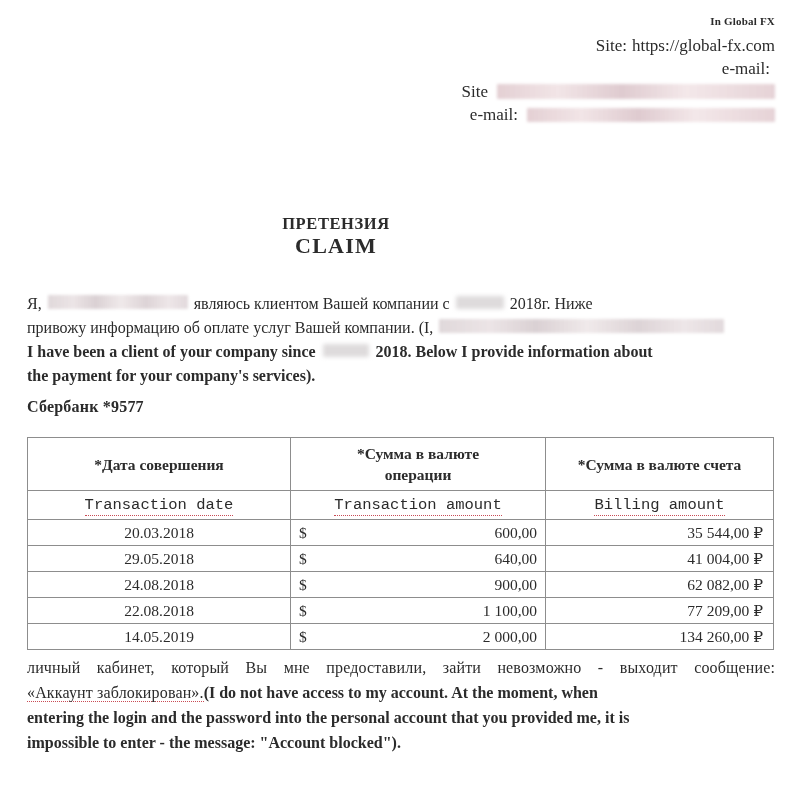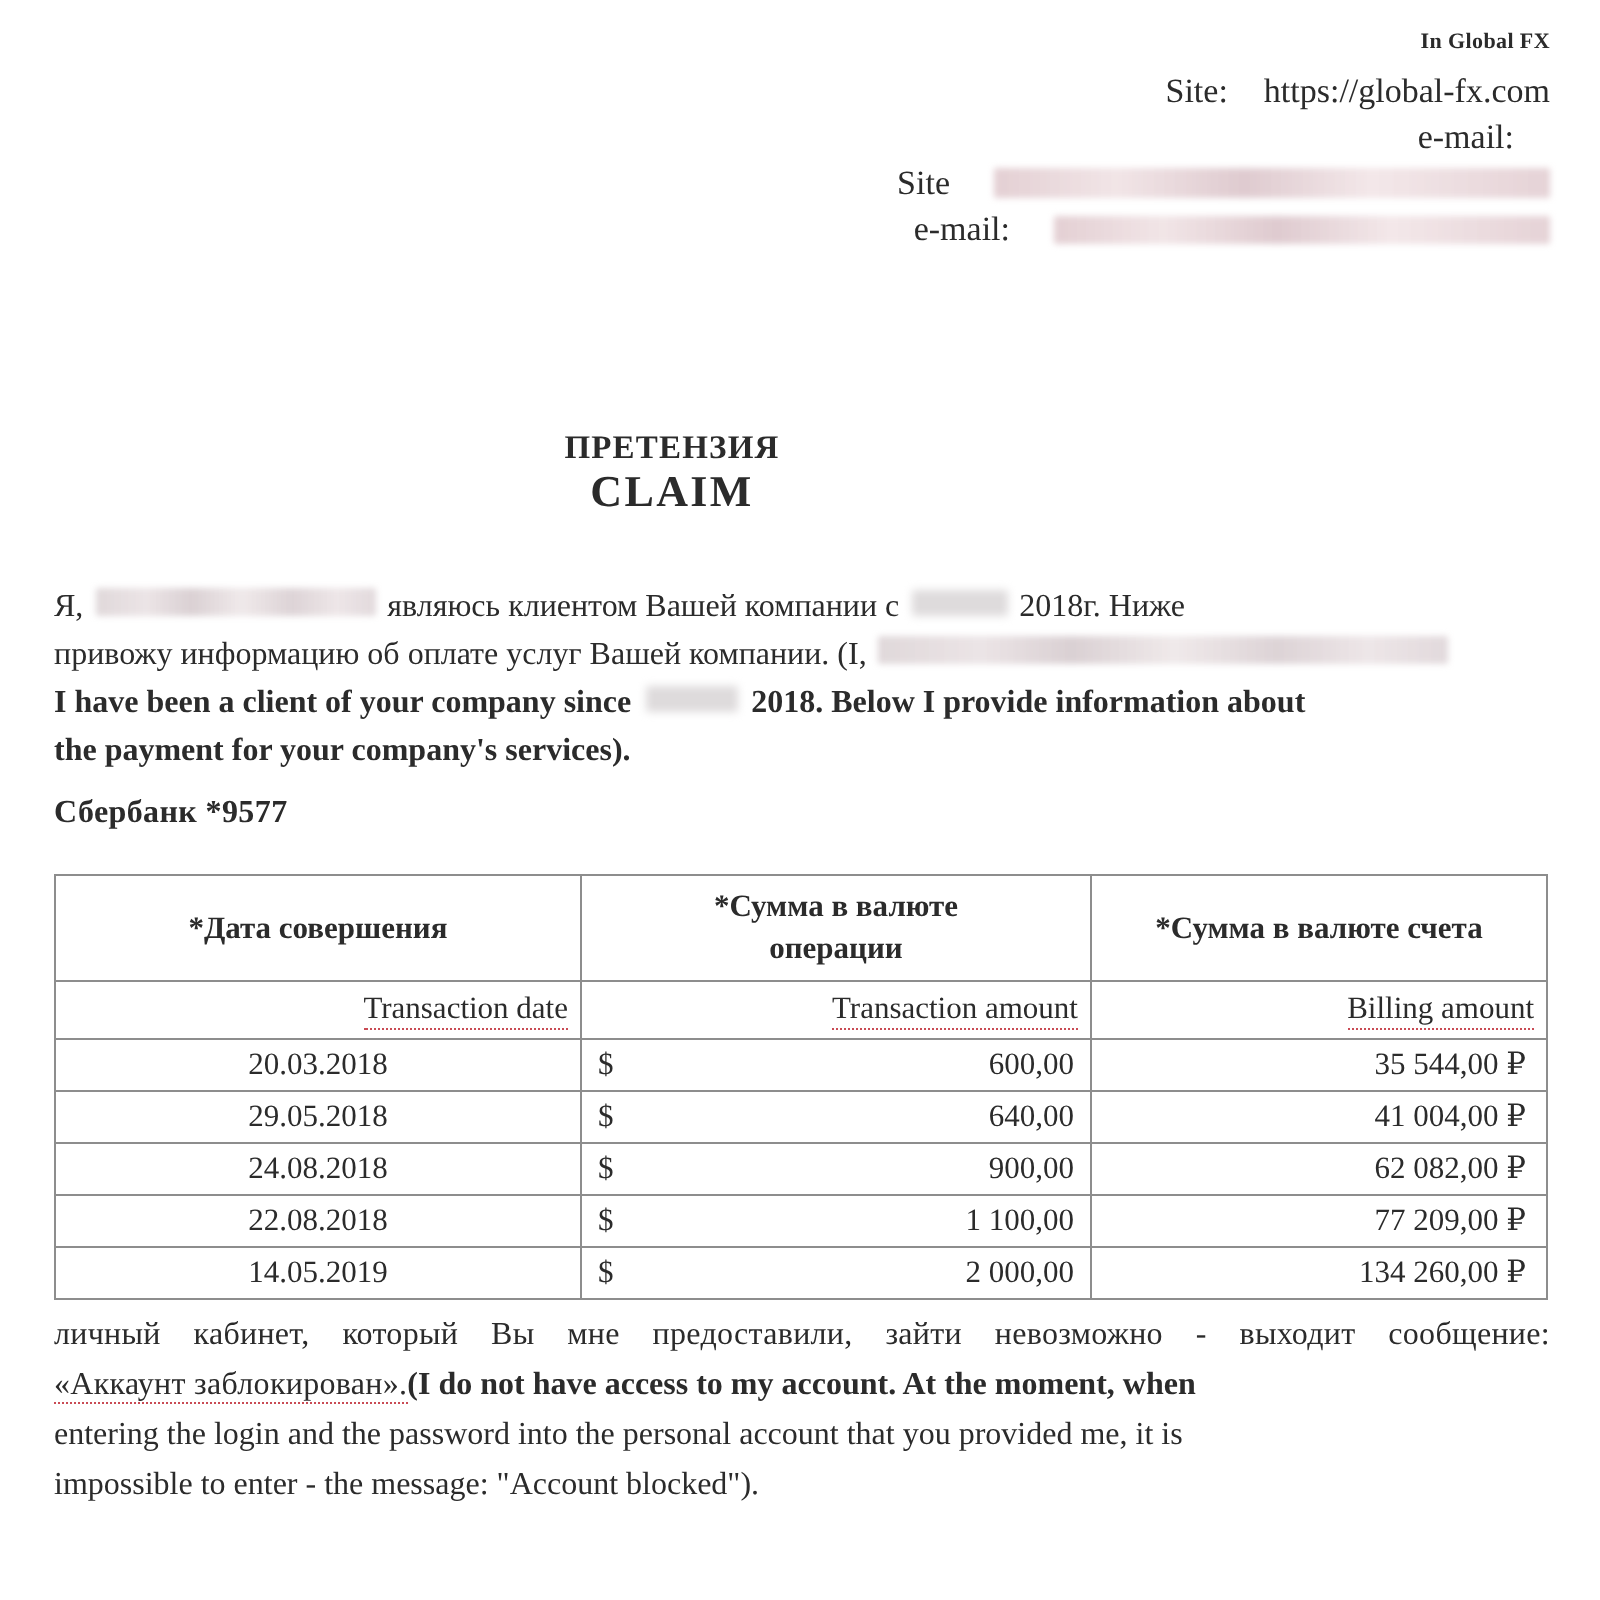--- a/index.html
+++ b/index.html
@@ -41,21 +41,21 @@
     margin-bottom: 1px;
     font-family: Liberation Serif, serif;
   }
   .lh-row {
     display: flex;
     justify-content: flex-end;
     align-items: center;
     height: 23px;
     white-space: nowrap;
   }
-  .lh-label { margin-right: 18px; }
+  .lh-label { margin-right: 5px; }
 
   
   .redact {
     display: inline-block;
     vertical-align: middle;
     background: linear-gradient(90deg,
         rgba(222,214,216,0.95) 0%,
         rgba(234,226,228,0.92) 18%,
         rgba(216,206,209,0.95) 34%,
         rgba(238,231,232,0.9) 52%,
@@ -147,24 +147,25 @@
 
   .hdr-ru {
     text-align: center;
     font-weight: bold;
     font-size: 15.5px;
     line-height: 21px;
     height: 48px;
     padding: 2px 6px !important;
   }
   .hdr-en {
-    text-align: right;
+    text-align: center;
     height: 26px;
     font-size: 15.5px;
     padding: 1px 6px !important;
+    font-family: Liberation Mono, monospace;
   }
   .spell {
     border-bottom: 1.5px dotted #c94b55;
     padding-bottom: 1px;
   }
   .cell-date {
     text-align: center;
     height: 23px;
     padding: 1px 4px !important;
   }
@@ -191,21 +192,21 @@
     width: 748px;
     font-size: 16px;
     line-height: 25px;
   }
   .para-closing .ln {
     height: 25px;
     white-space: nowrap;
     text-align: justify;
   }
   .para-closing .ru { letter-spacing: 0.15px; }
-  .para-closing .bold { font-weight: normal; }
+  .para-closing .bold { font-weight: bold; }
   .para-closing .mix .bold { font-weight: bold; }
   .justify-ru {
     text-align: justify;
     text-align-last: justify;
   }
   .underline-red {
     border-bottom: 1.5px dotted #c94b55;
   }
 </style>
 </head>

